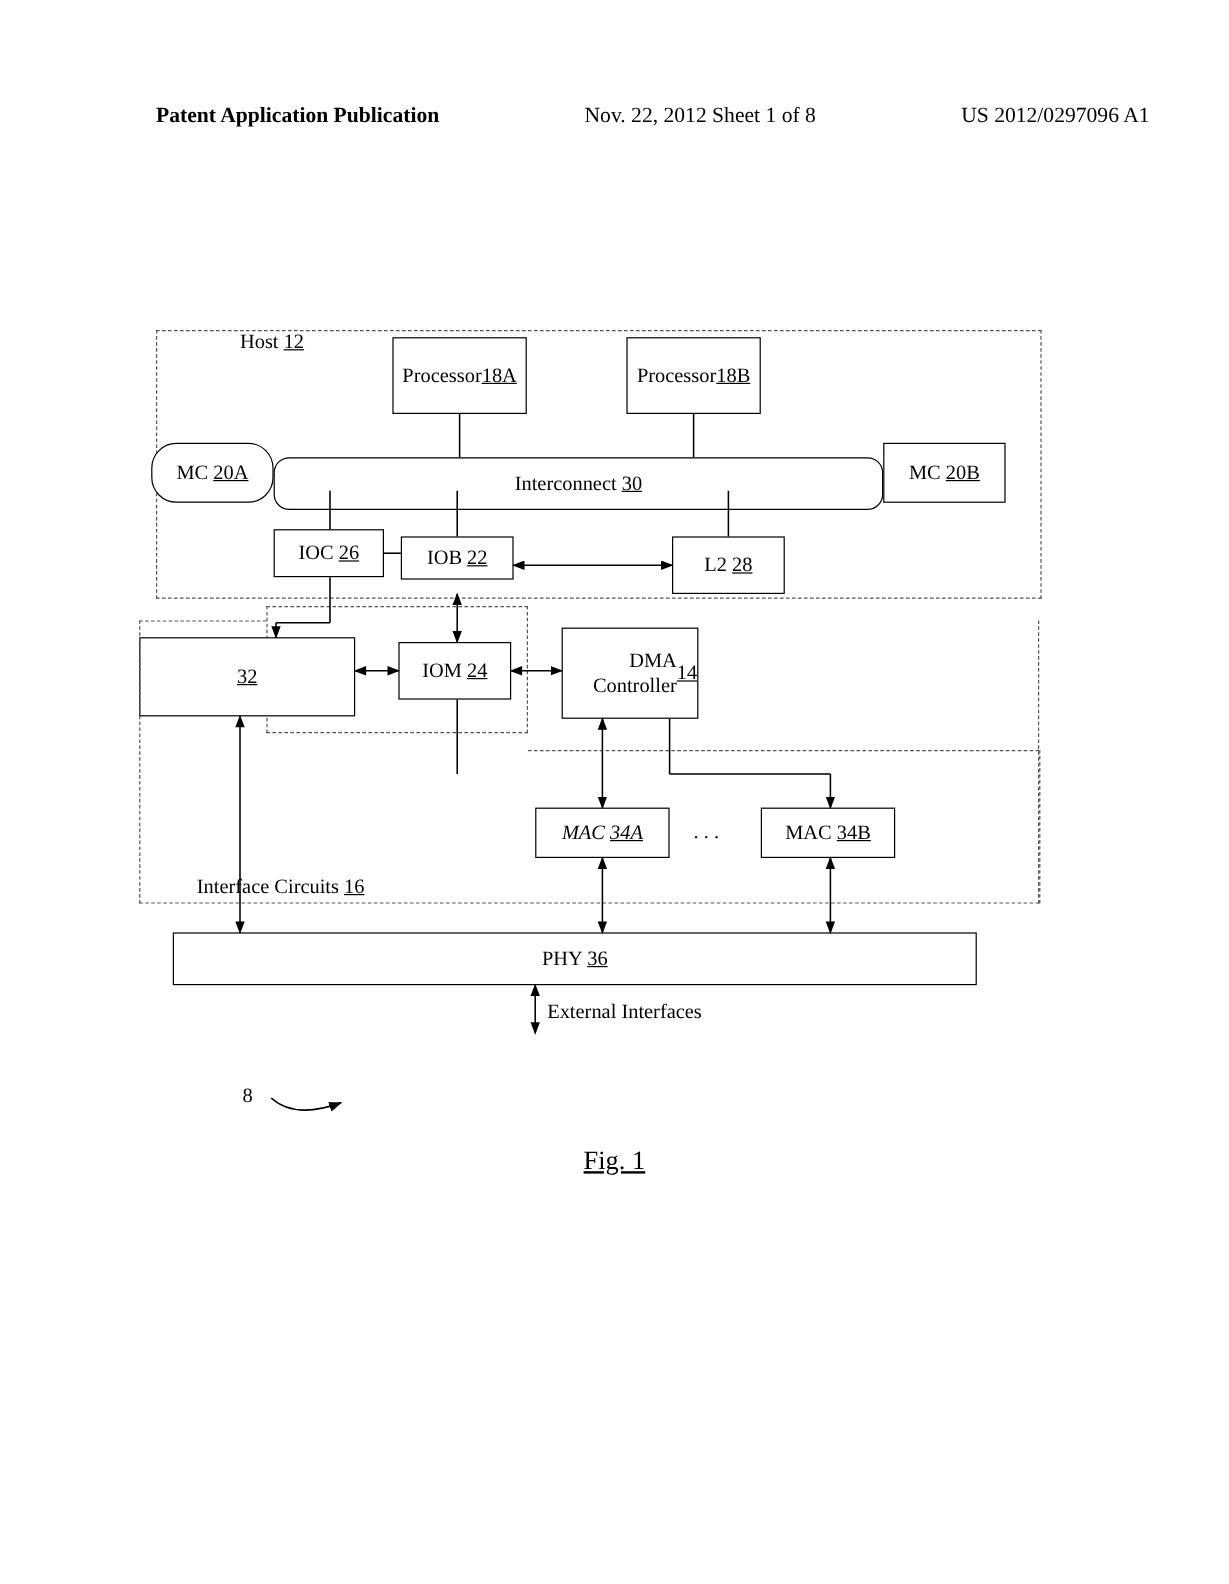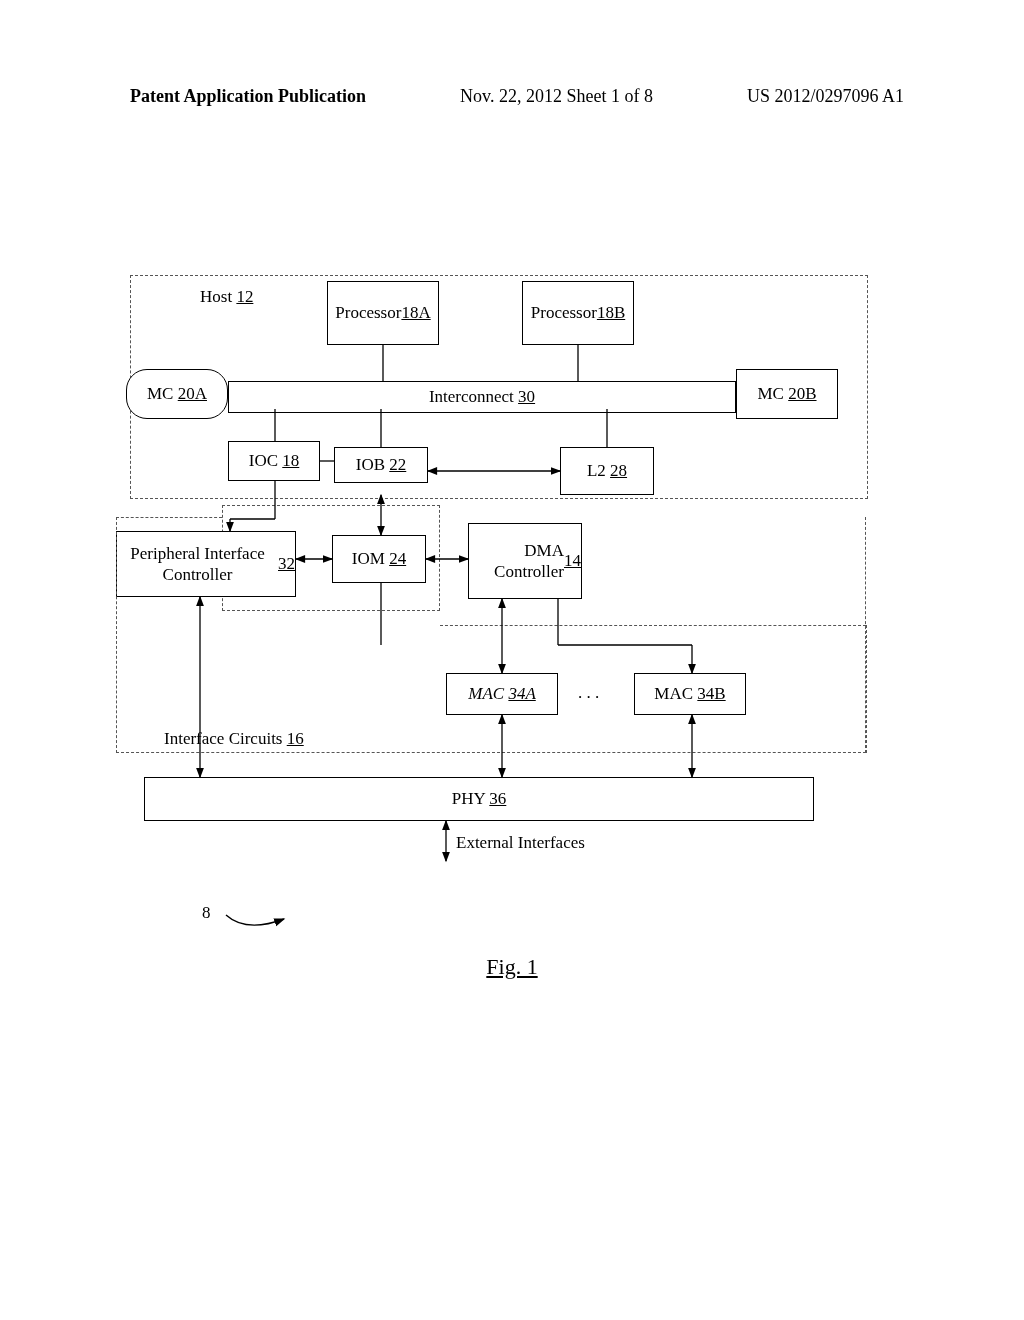--- a/index.html
+++ b/index.html
@@ -10,21 +10,21 @@
     height: 1320px;
     position: relative;
     color: #000;
   }
   .header {
     position: absolute;
     top: 86px;
     left: 0; right: 0;
     display: flex;
     justify-content: space-between;
-    padding: 0 120px 0 130px;
+    padding: 0 66px 0 130px;
     font-size: 18px;
   }
   .header .left { font-weight: bold; }
   .diagram {
     position: absolute;
     left: 130px;
     top: 275px;
     width: 740px;
     height: 720px;
   }
@@ -68,62 +68,61 @@
 
 <div class="header">
   <span class="left">Patent Application Publication</span>
   <span>Nov. 22, 2012  Sheet 1 of 8</span>
   <span>US 2012/0297096 A1</span>
 </div>
 
 <div class="diagram">
 
   <div class="dashed-box" style="left:0px; top:0px; width:738px; height:224px;"></div>
-  <div class="plain-label" style="left:70px; top:12px;">
+  <div class="plain-label" style="left:70px; top:0;">
     <span>Host</span> <span class="u">12</span>
   </div>
 
   <div class="box" style="left:197px; top:6px; width:112px; height:64px;">
     <span>Processor</span>
       <span class="u">18A</span>
   </div>
 
   <div class="box" style="left:392px; top:6px; width:112px; height:64px;">
     <span>Processor</span>
       <span class="u">18B</span>
   </div>
 
   <div class="box" style="left:-4px; top:94px; width:102px; height:50px;border-radius:21px;">
     <span><span>MC</span> <span class="u">20A</span></span>
   </div>
 
-  <div class="box" style="left:98px; top:106px; width:508px; height:32px;">
+  <div class="box" style="left:98px; top:106px; width:508px; height:44px;border-radius:13px;">
     <span><span>Interconnect</span> <span class="u">30</span></span>
   </div>
 
   <div class="box" style="left:606px; top:94px; width:102px; height:50px;">
     <span><span>MC</span> <span class="u">20B</span></span>
   </div>
 
   <div class="box" style="left:98px; top:166px; width:92px; height:40px;">
-    <span><span>IOC</span> <span class="u">18</span></span>
+    <span><span>IOC</span> <span class="u">26</span></span>
   </div>
 
   <div class="box" style="left:204px; top:172px; width:94px; height:36px;">
     <span><span>IOB</span> <span class="u">22</span></span>
   </div>
 
   <div class="box" style="left:430px; top:172px; width:94px; height:48px;">
     <span><span>L2</span> <span class="u">28</span></span>
   </div>
 
   <div class="dashed-box" style="left:92px; top:230px; width:218px; height:106px;"></div>
 
   <div class="box" style="left:-14px; top:256px; width:180px; height:66px;">
-    <span>Peripheral Interface Controller</span>
       <span class="u">32</span>
   </div>
 
   <div class="box" style="left:202px; top:260px; width:94px; height:48px;">
     <span><span>IOM</span> <span class="u">24</span></span>
   </div>
 
   <div class="box" style="left:338px; top:248px; width:114px; height:76px;text-align:right;">
     <span>DMA Controller</span>
       <span class="u">14</span>

